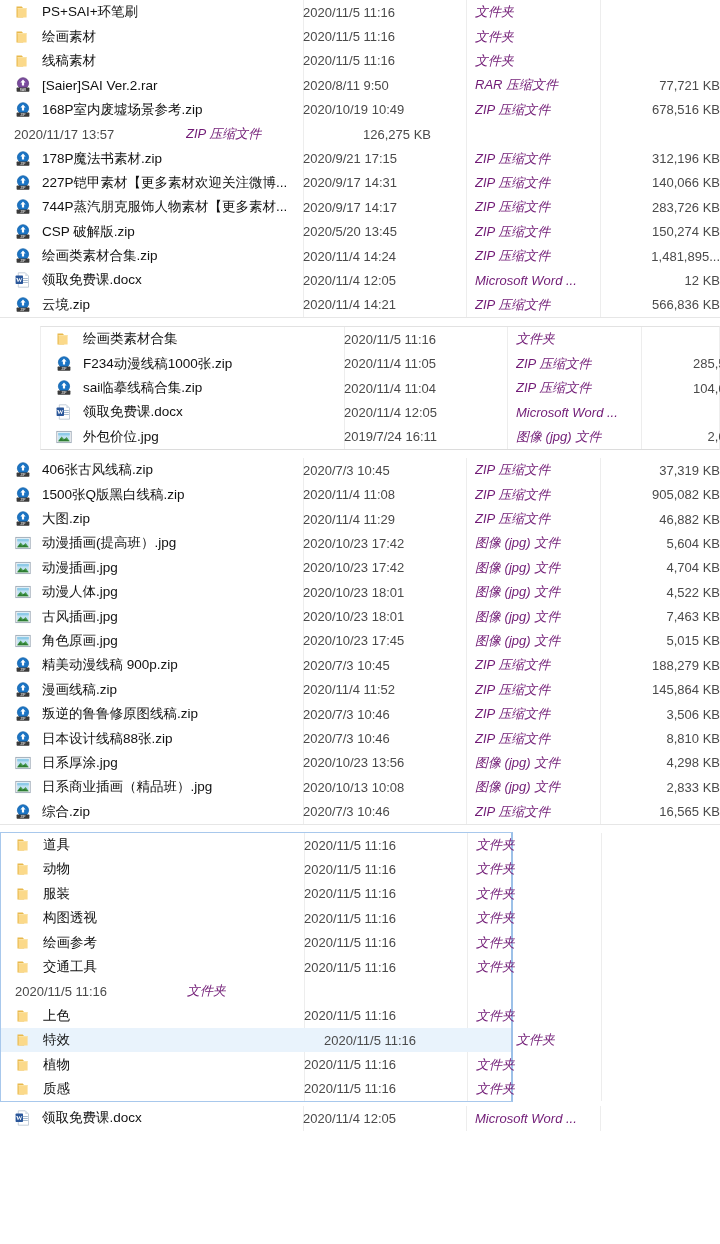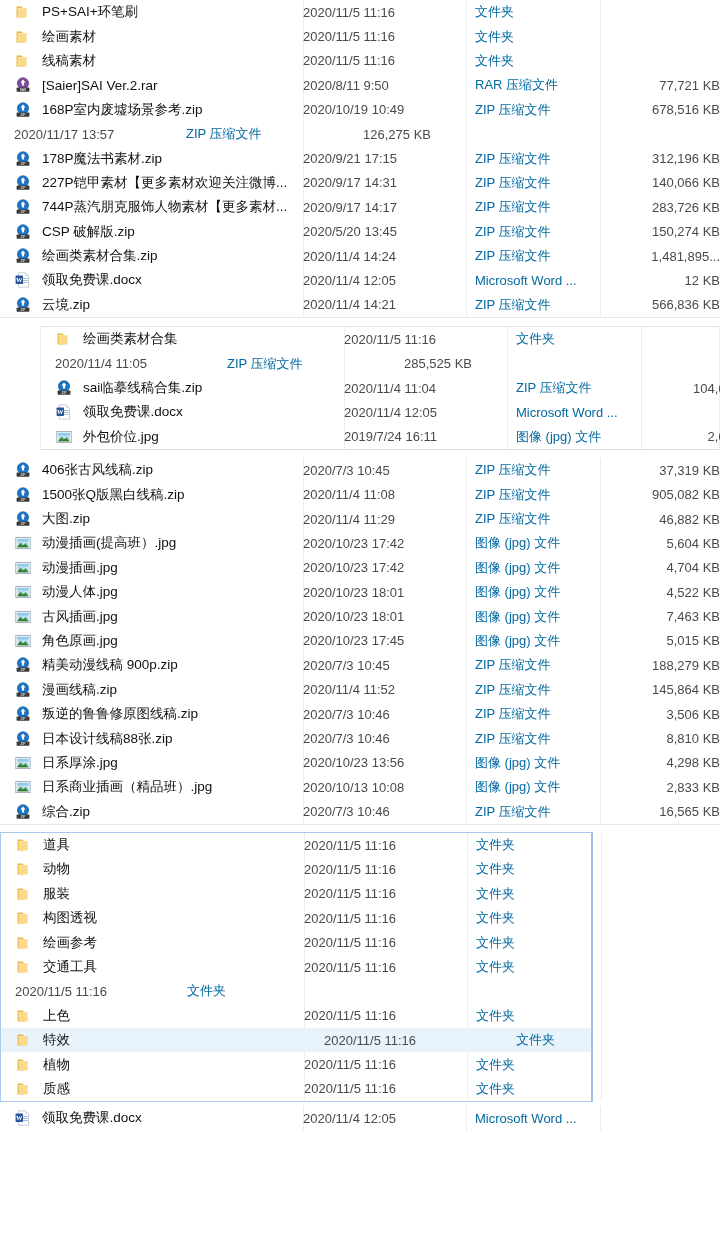--- a/index.html
+++ b/index.html
@@ -31,21 +31,21 @@
   .section.bordered-thin {
     border-top: 1px solid #e2e2e2;
     border-bottom: 1px solid #dcdcdc;
     border-left: 1px solid #eeeeee;
     border-right: 1px solid #eeeeee;
     margin-left: 40px;
   }
   .section.bordered-blue {
     border: 1px solid #a8c8ec;
     border-right: 2px solid #9cc0e8;
-    width: 593px;
+    width: 513px;
   }
   .gap {
     background: #ffffff;
   }
   .hr-sep {
     height: 1px;
     background: #e6e6e6;
     width: 100%;
   }
 
@@ -84,23 +84,24 @@
   .cell-date {
     flex: 0 0 172px;
     width: 172px;
     color: #4a4a4a;
     white-space: nowrap;
     overflow: hidden;
   }
   .cell-type {
     flex: 0 0 140px;
     width: 140px;
-    color: #0369a1;
+    color: #701a75;
     white-space: nowrap;
     overflow: hidden;
+    font-style: italic;
   }
   .cell-size {
     flex: 0 0 105px;
     width: 105px;
     color: #4a4a4a;
     text-align: right;
     white-space: nowrap;
     overflow: hidden;
     padding-right: 20px;
     box-sizing: content-box;
@@ -354,20 +355,32 @@
               <path d="M3.6 5.1h9.0v1.0H3.6z" fill="#fae3a6"></path>
             </svg>
           </span>
           <span class="fname">绘画类素材合集</span>
         </div>
         <div class="cell-date">2020/11/5 11:16</div>
         <div class="cell-type">文件夹</div>
         <div class="cell-size"></div>
       </div>
       <div class="row">
+        <div class="cell-name">
+          <span class="icon">
+            <svg width="18" height="18" viewBox="0 0 18 18">
+              <circle cx="9" cy="7.3" r="5.6" fill="#1b74c4"></circle>
+              <circle cx="9" cy="7.3" r="5.6" fill="none" stroke="#0d5ca3" stroke-width="0.7"></circle>
+              <path d="M9 3.6 L11.6 6.6 H10.1 V9.4 H7.9 V6.6 H6.4 Z" fill="#ffffff"></path>
+              <rect x="2.6" y="11.6" width="12.8" height="4.1" rx="0.6" fill="#3a3a3a"></rect>
+              <text x="9" y="14.9" font-size="3.3" fill="#ffffff" text-anchor="middle" font-family="sans-serif">ZIP</text>
+            </svg>
+          </span>
+          <span class="fname">F234动漫线稿1000张.zip</span>
+        </div>
         <div class="cell-date">2020/11/4 11:05</div>
         <div class="cell-type">ZIP 压缩文件</div>
         <div class="cell-size">285,525 KB</div>
       </div>
       <div class="row">
         <div class="cell-name">
           <span class="icon">
             <svg width="18" height="18" viewBox="0 0 18 18">
               <circle cx="9" cy="7.3" r="5.6" fill="#1b74c4"></circle>
               <circle cx="9" cy="7.3" r="5.6" fill="none" stroke="#0d5ca3" stroke-width="0.7"></circle>

